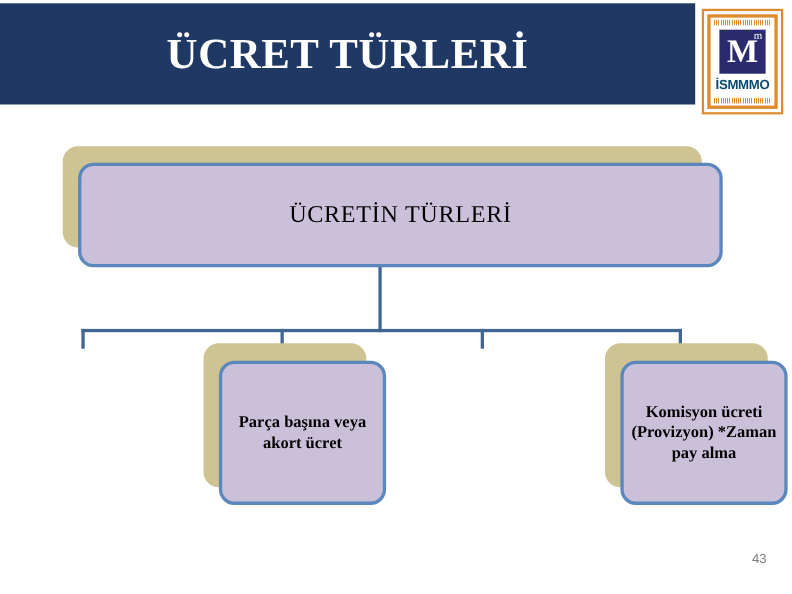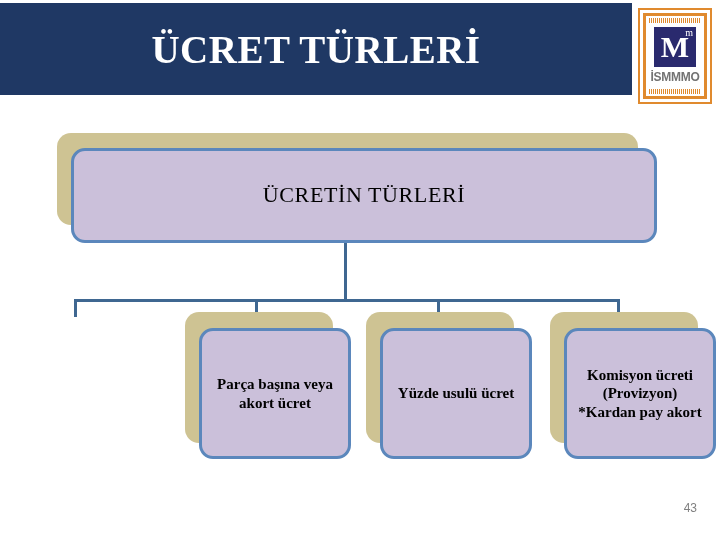--- a/index.html
+++ b/index.html
@@ -92,21 +92,21 @@
     position: absolute;
     top: 1px;
     right: 3px;
     color: #ffffff;
     font-family: "Liberation Serif", serif;
     font-size: 10px;
     line-height: 1;
   }
   .logo-name {
     margin-top: 4px;
-    color: #737373;
+    color: #0c4a6e;
     font-family: "Liberation Sans", sans-serif;
     font-weight: bold;
     font-size: 12px;
     letter-spacing: -0.3px;
     line-height: 1;
   }
 
   
   .diagram {
     position: absolute;
@@ -210,29 +210,23 @@
   </div>
 
 
   <div class="node" style="left:185px; top:312px; width:166px; height:148px;">
     <div class="node-shadow" style="width:148px; height:131px;"></div>
     <div class="node-box" style="left:14px; top:16px; width:152px; height:131px;">
       <span class="node-label">Parça başına veya akort ücret</span>
     </div>
   </div>
 
-  <div class="node" style="left:366px; top:312px; width:166px; height:148px;">
-    <div class="node-shadow" style="width:148px; height:131px;"></div>
-    <div class="node-box" style="left:14px; top:16px; width:152px; height:131px;">
-      <span class="node-label">Yüzde usulü ücret</span>
-    </div>
-  </div>
 
   <div class="node" style="left:550px; top:312px; width:166px; height:148px;">
     <div class="node-shadow" style="width:148px; height:131px;"></div>
     <div class="node-box" style="left:14px; top:16px; width:152px; height:131px;">
-      <span class="node-label">Komisyon ücreti (Provizyon) *Kardan pay akort</span>
+      <span class="node-label">Komisyon ücreti (Provizyon) *Zaman pay alma</span>
     </div>
   </div>
 
 </div>
 
 <div class="page-number">43</div>
 
 </body></html>

